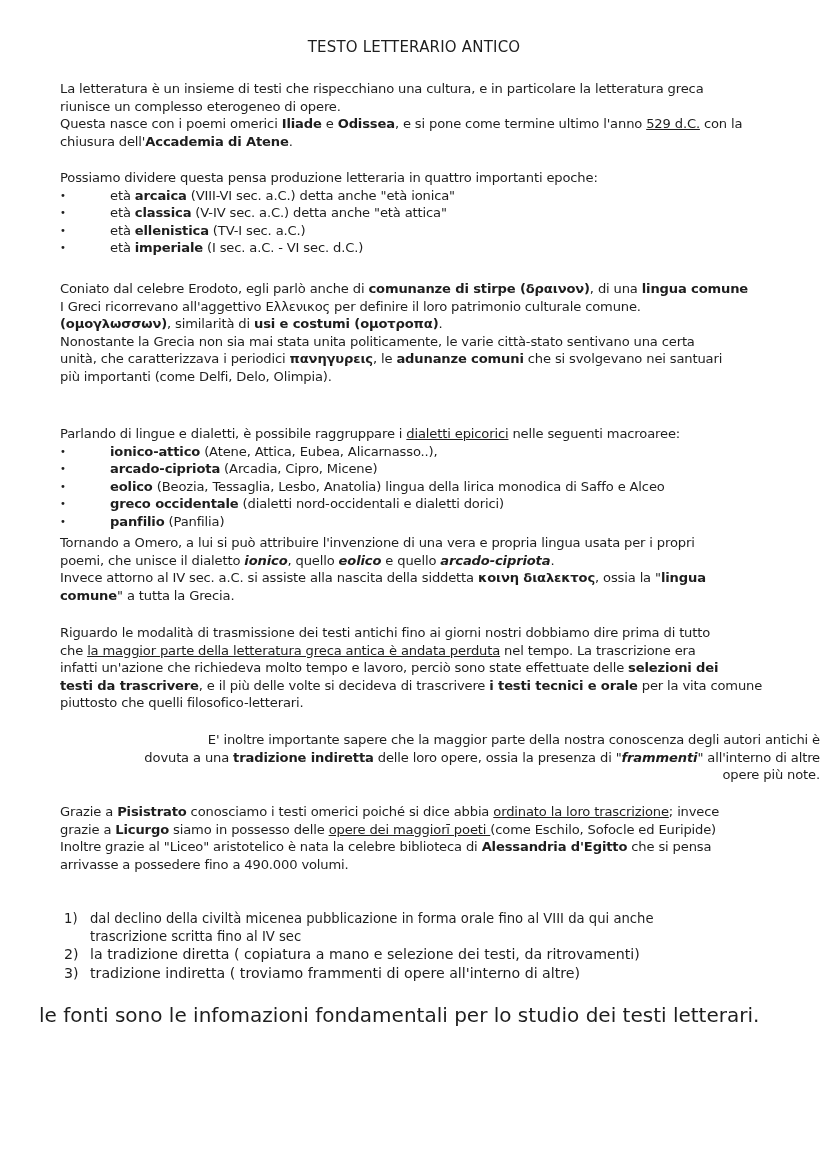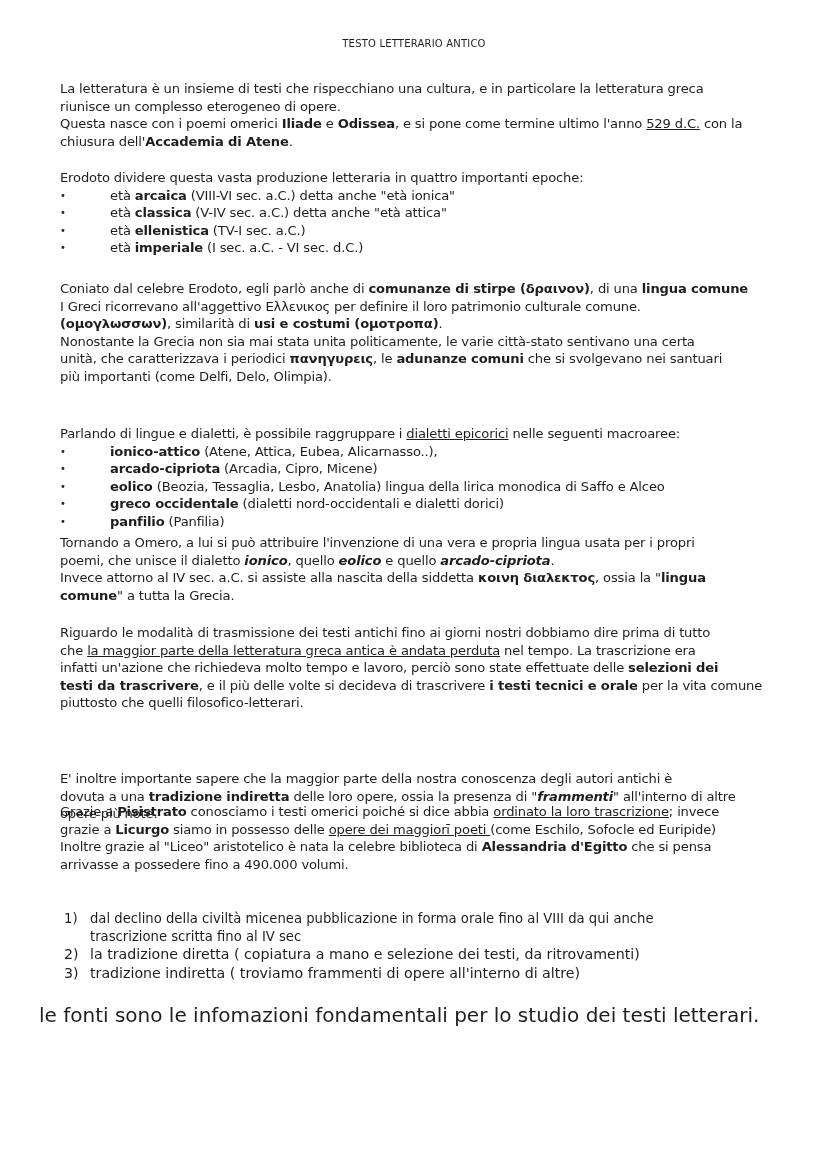--- a/index.html
+++ b/index.html
@@ -4,21 +4,21 @@
   <style>
     html, body { margin: 0; padding: 0; background: #ffffff; }
     body {
       width: 828px; height: 1169px; overflow: hidden;
       font-family: "DejaVu Sans", sans-serif;
       color: #1e1e1e;
     }
     .page { position: relative; width: 828px; height: 1169px; }
     .title {
       position: absolute; top: 38px; left: 0; width: 828px;
-      text-align: center; font-size: 10px; letter-spacing: 0.2px;
+      text-align: center; font-size: 15px; letter-spacing: 0.2px;
     }
     .block { position: absolute; left: 39px; width: 760px; font-size: 13.1px; line-height: 17.6px; letter-spacing: -0.15px; margin-left: 21px; }
     .block p { margin: 0; }
     b { font-weight: bold; }
     u { text-decoration: underline; }
     i { }
     .bul { display: flex; }
     .bul .dot { width: 50px; flex: 0 0 50px; font-size: 10px; }
     .num { display: flex; font-size: 14.2px; line-height: 19px; }
     .num .n { width: 26px; flex: 0 0 26px; }
@@ -32,21 +32,21 @@
   <div class="title">TESTO LETTERARIO ANTICO</div>
 
   <div class="block" style="top:80px;">
     <p>La letteratura è un insieme di testi che rispecchiano una cultura, e in particolare la letteratura greca</p>
     <p>riunisce un complesso eterogeneo di opere.</p>
     <p><span>Questa nasce con i poemi omerici </span><b>Iliade</b><span> e </span><b>Odissea</b><span>, e si pone come termine ultimo l'anno </span><u>529 d.C.</u><span> con la</span></p>
     <p><span>chiusura dell'</span><b>Accademia di Atene</b><span>.</span></p>
   </div>
 
   <div class="block" style="top:169px;">
-    <p>Erodoto dividere questa vasta produzione letteraria in quattro importanti epoche:</p>
+    <p>Possiamo dividere questa pensa produzione letteraria in quattro importanti epoche:</p>
     <div class="bul">
         <span class="dot">•</span>
         <span><span>età </span><b>arcaica</b><span> (VIII-VI sec. a.C.) detta anche "età ionica"</span></span>
       </div>
     <div class="bul">
         <span class="dot">•</span>
         <span><span>età </span><b>classica</b><span> (V-IV sec. a.C.) detta anche "età attica"</span></span>
       </div>
     <div class="bul">
         <span class="dot">•</span>
@@ -99,21 +99,21 @@
   </div>
 
   <div class="block" style="top:624px;">
     <p>Riguardo le modalità di trasmissione dei testi antichi fino ai giorni nostri dobbiamo dire prima di tutto</p>
     <p><span>che </span><u>la maggior parte della letteratura greca antica è andata perduta</u><span> nel tempo. La trascrizione era</span></p>
     <p><span>infatti un'azione che richiedeva molto tempo e lavoro, perciò sono state effettuate delle </span><b>selezioni dei</b></p>
     <p><b>testi da trascrivere</b><span>, e il più delle volte si decideva di trascrivere </span><b>i testi tecnici e orale</b><span> per la vita comune</span></p>
     <p>piuttosto che quelli filosofico-letterari.</p>
   </div>
 
-  <div class="block" style="top:770px;">
+  <div class="block" style="top:731px;text-align:right;">
     <p>E'  inoltre importante sapere che la maggior parte della nostra conoscenza degli autori antichi è</p>
     <p><span>dovuta a una </span><b>tradizione indiretta</b><span> delle loro opere, ossia la presenza di "</span><b><i>frammenti</i></b><span>" all'interno di altre</span></p>
     <p>opere più note.</p>
   </div>
 
   <div class="block" style="top:803px;">
     <p><span>Grazie a </span><b>Pisistrato</b><span> conosciamo i testi omerici poiché si dice abbia </span><u>ordinato la loro trascrizione</u><span>; invece</span></p>
     <p><span>grazie a </span><b>Licurgo</b><span> siamo in possesso delle </span><u>opere dei maggiorī poeti </u><span>(come Eschilo, Sofocle ed Euripide)</span></p>
     <p><span>Inoltre grazie al "Liceo" aristotelico è nata la celebre biblioteca di </span><b>Alessandria d'Egitto</b><span> che si pensa</span></p>
     <p>arrivasse a possedere fino a 490.000 volumi.</p>

